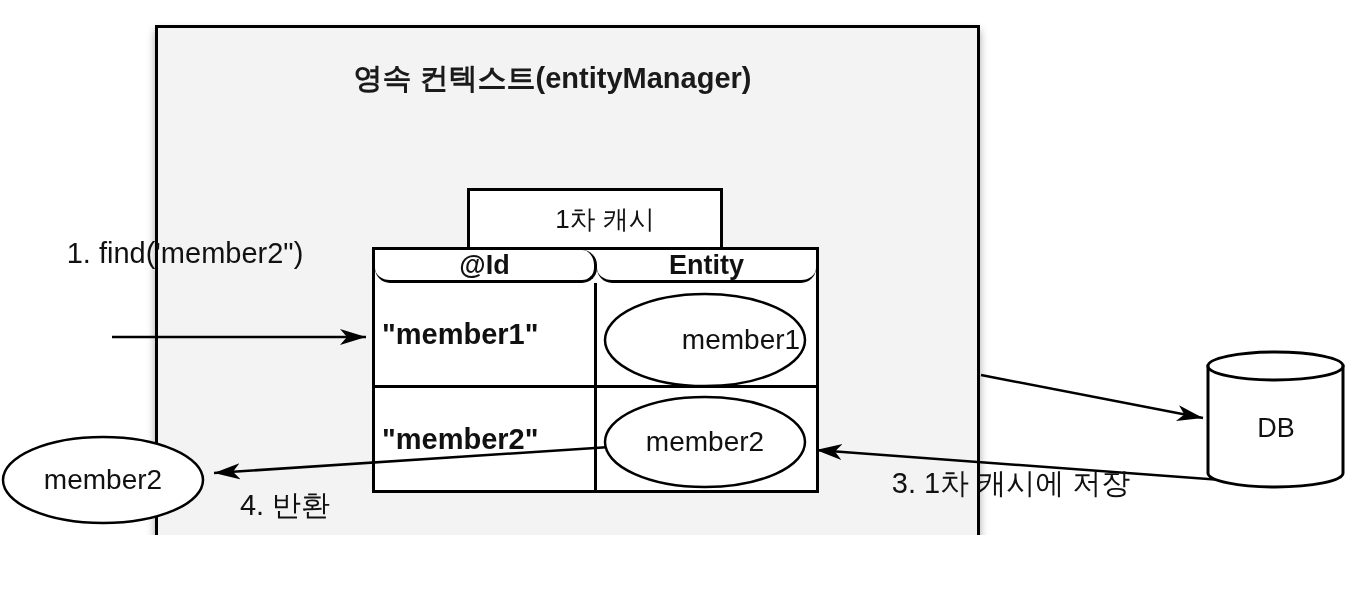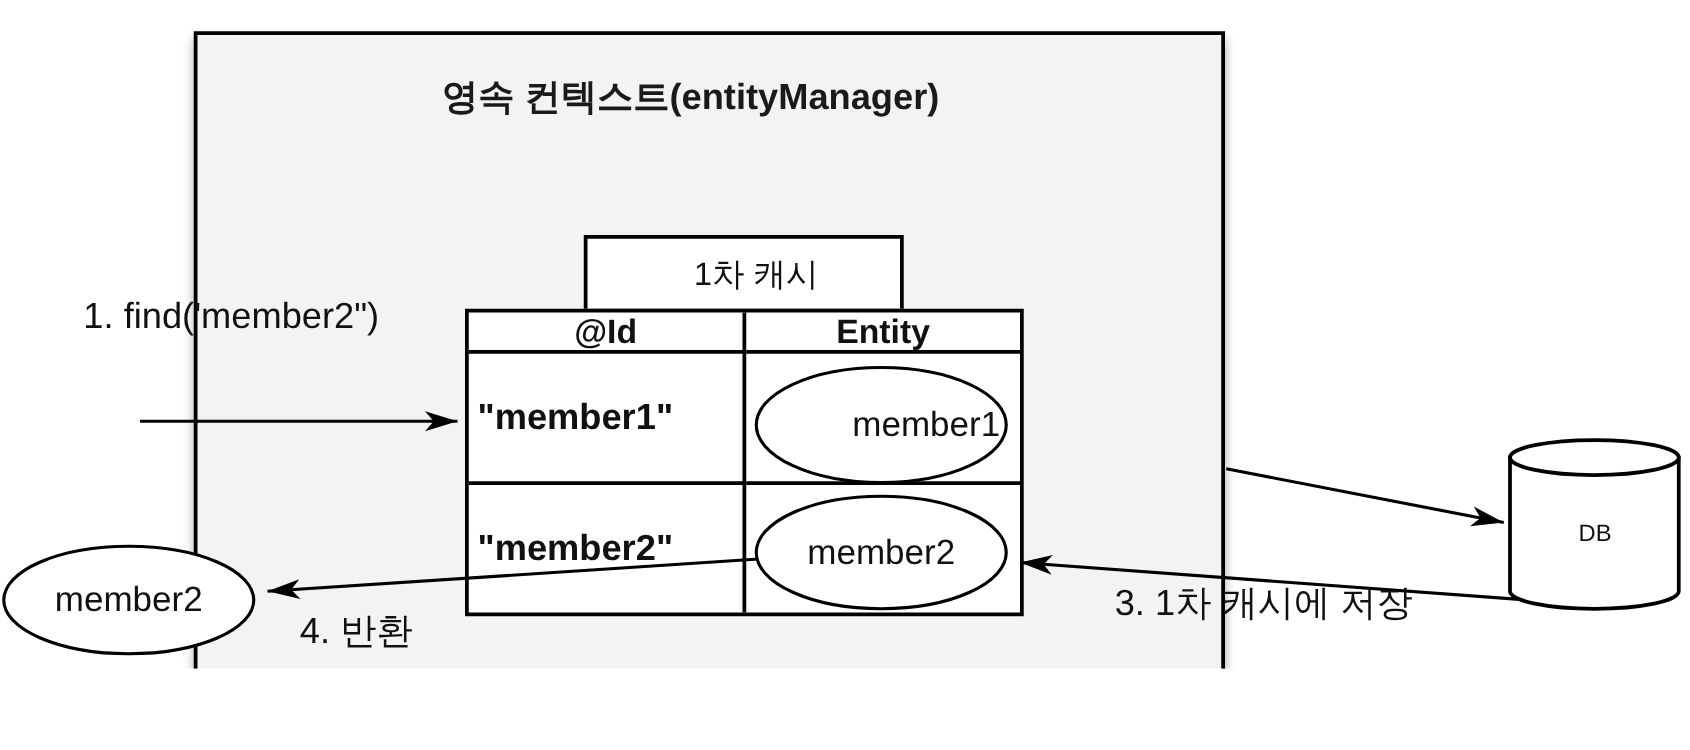--- a/index.html
+++ b/index.html
@@ -26,29 +26,29 @@
     padding-left:20px;
   }
   
   .table{
     position:absolute;left:372px;top:247px;width:447px;height:246px;
     background:#fff;border:3px solid #000;box-sizing:border-box;
     display:grid;grid-template-columns:222px 1fr;grid-template-rows:33px 105px 1fr;
   }
   .table .cell{box-sizing:border-box;display:flex;align-items:center;}
   .table .c1{border-right:3px solid #000;}
-  .table .th{border-bottom:3px solid #000;justify-content:center;font-weight:bold;font-size:27px;}
+  .table .th{border-bottom:3px solid #000;justify-content:center;font-weight:bold;font-size:27px;border-radius:15px;}
   .table .r1{border-bottom:3px solid #000;}
   .table .idcell{font-weight:bold;font-size:29px;padding-left:7px;}
   
   .overlay{position:absolute;left:0;top:0;width:1352px;height:600px;}
   
   .lbl{position:absolute;text-align:center;font-size:29px;line-height:39px;}
   .ellipse-text{position:absolute;width:200px;text-align:center;font-size:28px;line-height:32px;}
-  .db-text{position:absolute;left:1216px;top:413px;width:120px;text-align:center;font-size:19px;line-height:30px;}
+  .db-text{position:absolute;left:1216px;top:413px;width:120px;text-align:center;font-size:27px;line-height:30px;}
 </style>
 </head>
 <body>
 
 <div class="canvas">
 
   <div class="outer-box"></div>
   <div class="title">영속 컨텍스트(entityManager)</div>
 
   <div class="cache-box">

